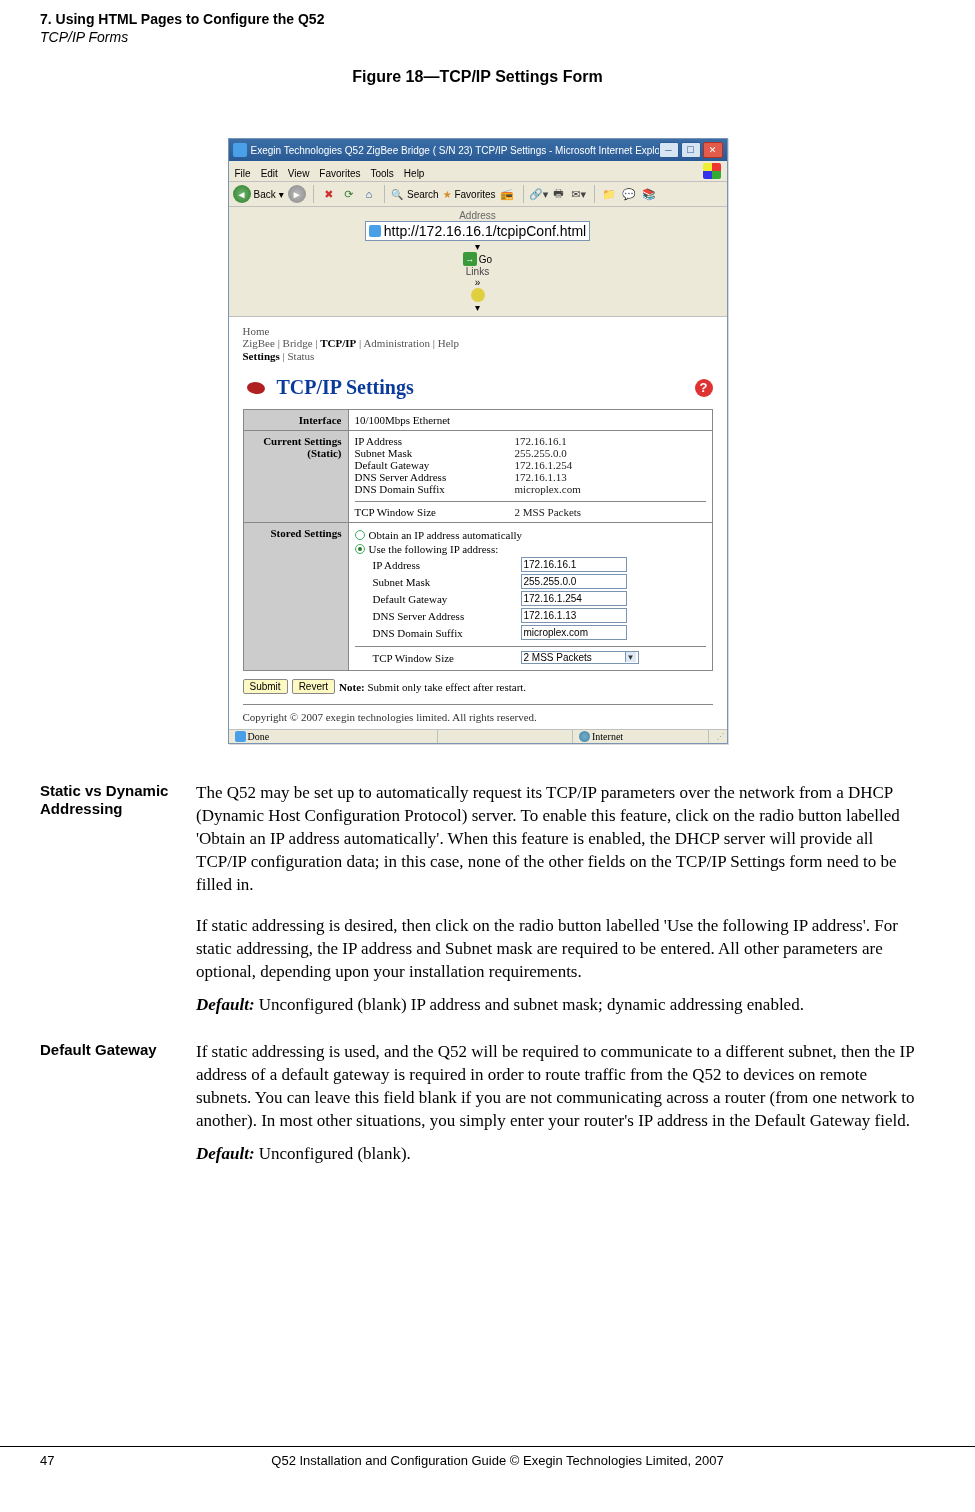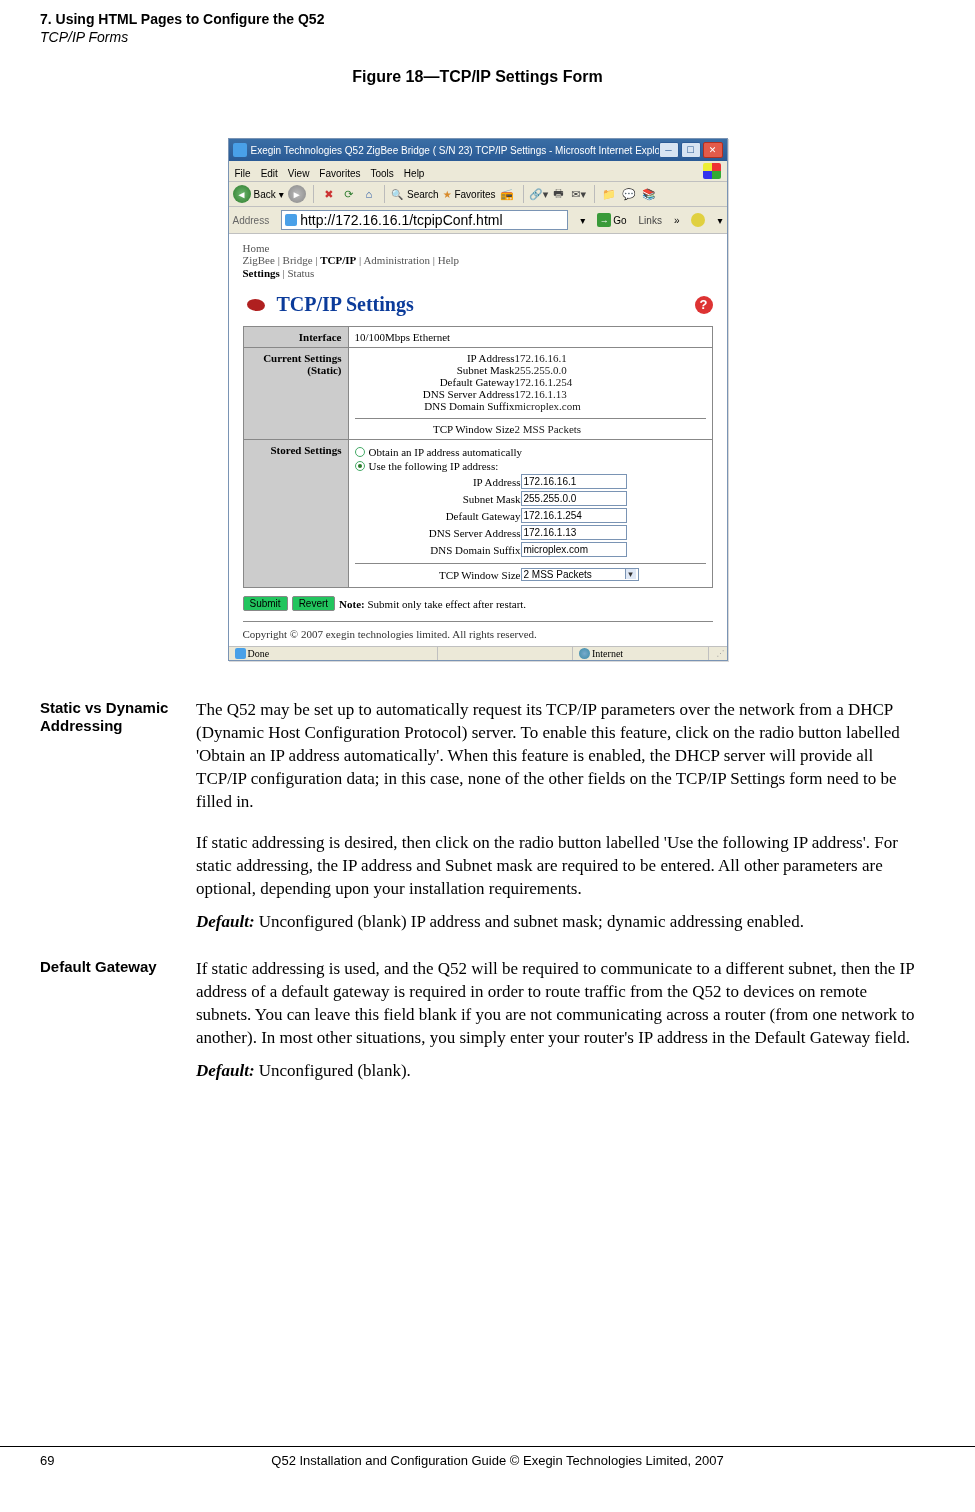--- a/index.html
+++ b/index.html
@@ -90,21 +90,21 @@
     width: 16px; height: 16px; display: inline-flex; align-items: center; justify-content: center;
     font-size: 11px; color: #444;
   }
   .tb-ico.red { color: #c33; }
   .tb-ico.green { color: #2a7a2a; }
   .tb-ico.blue { color: #2a5aa5; }
   .tb-ico.orange { color: #d88a2a; }
   .tb-star { color: #d88a2a; }
   .addrbar {
     background: #ece9d8; padding: 3px 4px; font-size: 10px; border-bottom: 1px solid #c0c0c0;
-    display: flex; align-items: center; gap: 12px;
+    display: flex; align-items: center; gap: 0; flex-direction: column;
   }
   .addrbar .lbl { color: #666; }
   .addrbar .addr-input {
     flex: 1; background: #fff; border: 1px solid #7a94b4; padding: 1px 3px; font-size: 14px;
     display: flex; align-items: center; gap: 3px;
   }
   .ie-small { width: 12px; height: 12px; background: #49a0e8; border-radius: 2px; }
   .go-btn {
     display: flex; align-items: center; gap: 2px;
   }
@@ -144,21 +144,21 @@
     width: 100%; border-collapse: collapse; font-family: "Times New Roman", serif; font-size: 11px;
   }
   table.cfg td {
     border: 1px solid #888; padding: 4px 6px; vertical-align: top;
   }
   td.rowlabel {
     background: #ccc; text-align: right; font-weight: bold; width: 92px; vertical-align: middle;
     font-size: 11px;
   }
   .kv { display: flex; }
-  .kv .k { width: 160px; text-align: right; }
+  .kv .k { width: 160px; }
   .kv .v { color: #222; }
   .sep-line { border-top: 1px solid #888; margin: 6px 0 4px 0; }
   .stored-inner .kv { align-items: center; margin: 2px 0; }
   .stored-inner .kv .k { margin-left: 18px; width: 148px; }
   .txtin {
     font-family: Arial, sans-serif; font-size: 10px; border: 1px solid #7a94b4; padding: 1px 2px;
     width: 100px; background: #fff; color: #000;
   }
   .selin {
     font-family: Arial, sans-serif; font-size: 10px; border: 1px solid #7a94b4; background: #fff;
@@ -175,21 +175,21 @@
   }
   .radio-on::after {
     content: ""; position: absolute; width: 4px; height: 4px; background: #2a7a2a; border-radius: 50%;
     left: 2px; top: 2px;
   }
   .submit-row {
     margin-top: 8px; font-family: "Times New Roman", serif; font-size: 11px;
     display: flex; align-items: center; gap: 4px;
   }
   .btn-xp {
-    font-family: Arial, sans-serif; font-size: 10px; background: #22c55e; border: 1px solid #888;
+    font-family: Arial, sans-serif; font-size: 10px; background: #fef9c3; border: 1px solid #888;
     border-radius: 2px; padding: 1px 6px;
   }
   .copyright {
     border-top: 1px solid #888; margin-top: 10px; padding-top: 6px; font-family: "Times New Roman", serif;
     font-size: 11px; color: #333;
   }
   .statusbar {
     background: #ece9d8; border-top: 1px solid #c0c0c0; display: flex; font-size: 10px;
   }
   .statusbar .cell {
@@ -447,17 +447,17 @@
 
   <div class="body-block" style="margin-top:6px;">
     <div class="side-label">Default Gateway</div>
     <div class="body-text">
       <p class="tight">If static addressing is used, and the Q52 will be required to communicate to a different subnet, then the IP address of a default gateway is required in order to route traffic from the Q52 to devices on remote subnets. You can leave this field blank if you are not communicating across a router (from one network to another). In most other situations, you simply enter your router's IP address in the Default Gateway field.</p>
       <p><span class="em">Default:</span><span> Unconfigured (blank).</span></p>
     </div>
   </div>
 
   <div class="footer">
-    <span class="pnum">69</span>
+    <span class="pnum">47</span>
     <span class="ftxt">Q52 Installation and Configuration Guide  © Exegin Technologies Limited, 2007</span>
   </div>
 
 </div>
 
 </body></html>

